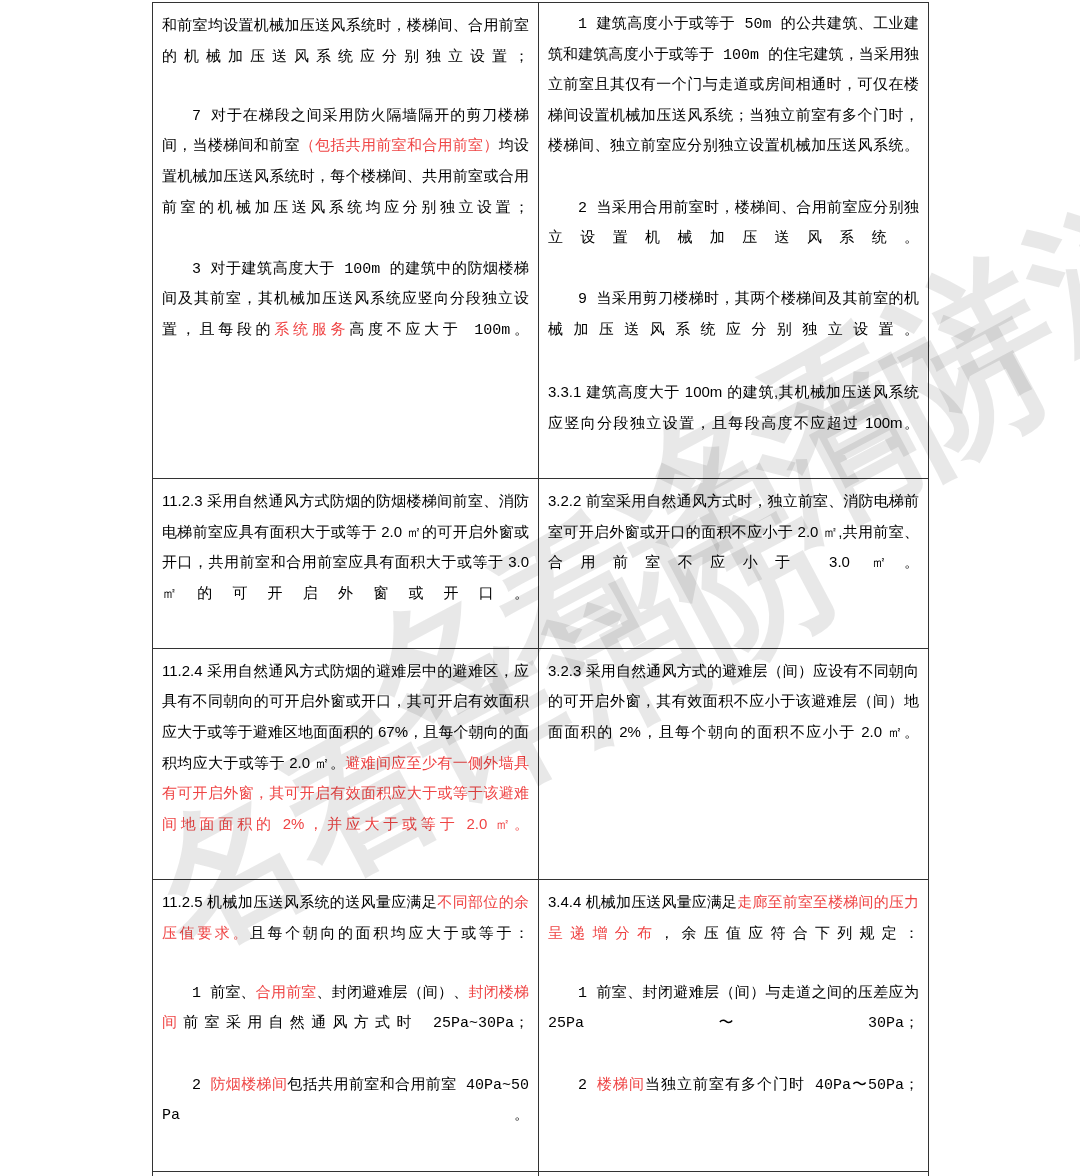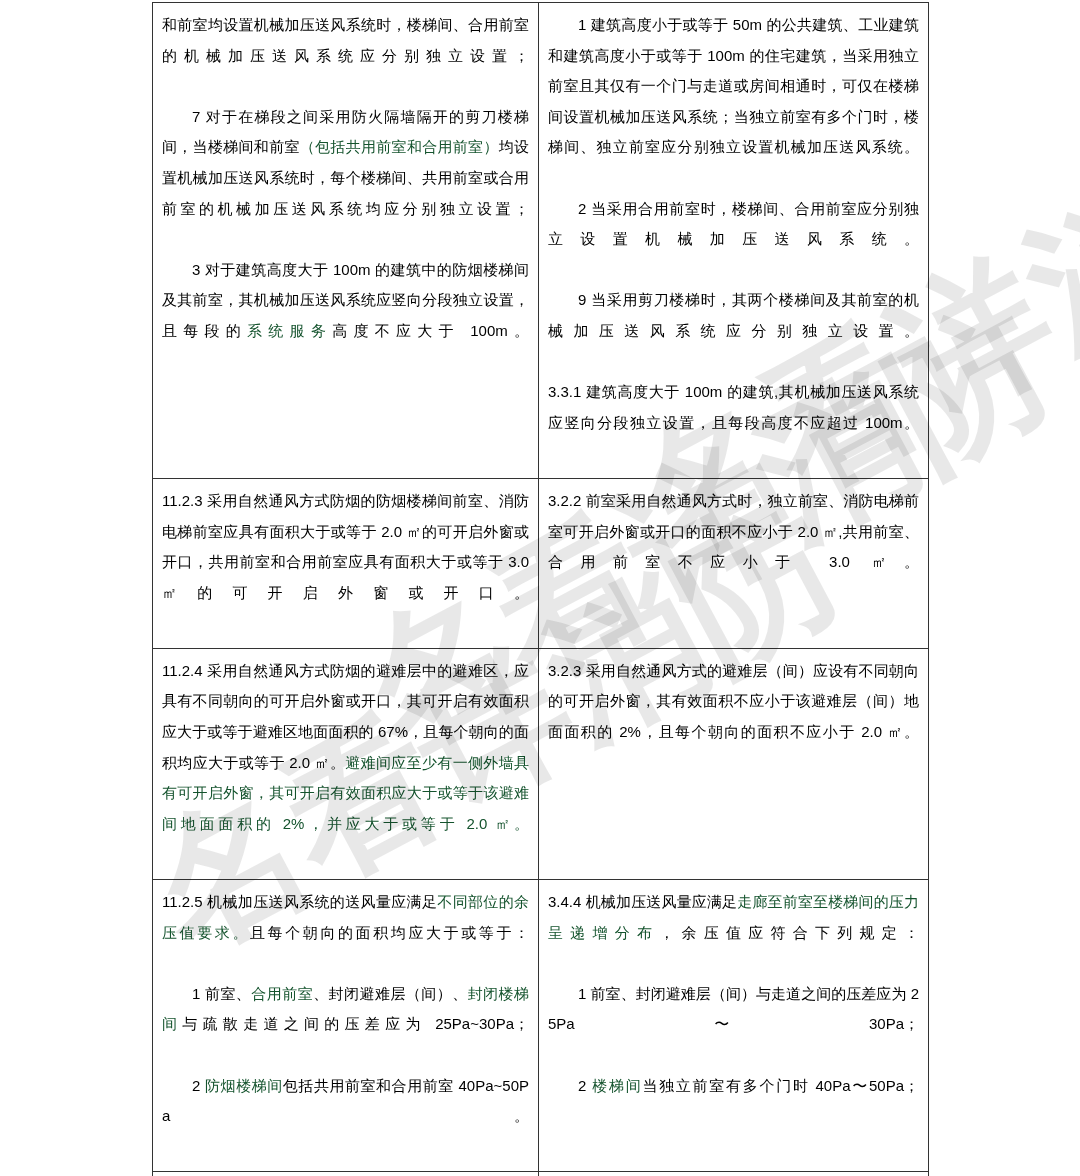--- a/index.html
+++ b/index.html
@@ -58,22 +58,22 @@
     font-size: 15px;
     line-height: 30.6px;
     color: #000000;
     text-align: justify;
     text-justify: inter-ideograph;
     margin: 0;
     letter-spacing: 0px;
     word-break: break-all;
   }
   .para + .para { margin-top: 0; }
-  .ind { text-indent: 30px; }
-  .red { color: #14532d; }
+  .ind { text-indent: 30px; font-family: Liberation Mono, monospace; }
+  .red { color: #ef4444; }
 
   
   .para::after { content: ""; display: inline-block; width: 100%; }
 </style>
 </head>
 <body>
 
 <div id="watermark-layer">
   <span class="wm" style="left:600px;top:240px;font-size:150px;transform:rotate(-28deg);">名看详消防</span>
   <span class="wm" style="left:330px;top:430px;font-size:150px;transform:rotate(-28deg);">名看详消防</span>
@@ -111,21 +111,21 @@
         <td class="col-left">
           <div class="para"><span class="">11.2.4  采用自然通风方式防烟的避难层中的避难区，应具有不同朝向的可开启外窗或开口，其可开启有效面积应大于或等于避难区地面面积的 67%，且每个朝向的面积均应大于或等于 2.0 ㎡。</span><span class="red">避难间应至少有一侧外墙具有可开启外窗，其可开启有效面积应大于或等于该避难间地面面积的 2%，并应大于或等于 2.0 ㎡。</span></div>
         </td>
         <td class="col-right">
           <div class="para"><span class="">3.2.3  采用自然通风方式的避难层（间）应设有不同朝向的可开启外窗，其有效面积不应小于该避难层（间）地面面积的 2%，且每个朝向的面积不应小于 2.0 ㎡。</span></div>
         </td>
       </tr>
       <tr style="height: 176px;">
         <td class="col-left">
           <div class="para"><span class="">11.2.5  机械加压送风系统的送风量应满足</span><span class="red">不同部位的余压值要求。</span><span class="">且每个朝向的面积均应大于或等于：</span></div>
-          <div class="para ind"><span class="">1  前室、</span><span class="red">合用前室</span><span class="">、封闭避难层（间）、</span><span class="red">封闭楼梯间</span><span class="">与疏散走道之间的压差应为 25Pa~30Pa；</span></div>
+          <div class="para ind"><span class="">1  前室、</span><span class="red">合用前室</span><span class="">、封闭避难层（间）、</span><span class="red">封闭楼梯间</span><span class="">前室采用自然通风方式时 25Pa~30Pa；</span></div>
           <div class="para ind"><span class="">2  </span><span class="red">防烟楼梯间</span><span class="">包括共用前室和合用前室 40Pa~50Pa。</span></div>
         </td>
         <td class="col-right">
           <div class="para"><span class="">3.4.4  机械加压送风量应满足</span><span class="red">走廊至前室至楼梯间的压力呈递增分布</span><span class="">，余压值应符合下列规定：</span></div>
           <div class="para ind"><span class="">1  前室、封闭避难层（间）与走道之间的压差应为 25Pa〜30Pa；</span></div>
           <div class="para ind"><span class="">2  </span><span class="red">楼梯间</span><span class="">当独立前室有多个门时 40Pa〜50Pa；</span></div>
         </td>
       </tr>
       <tr style="height: 225px;">
         <td class="col-left"></td>

